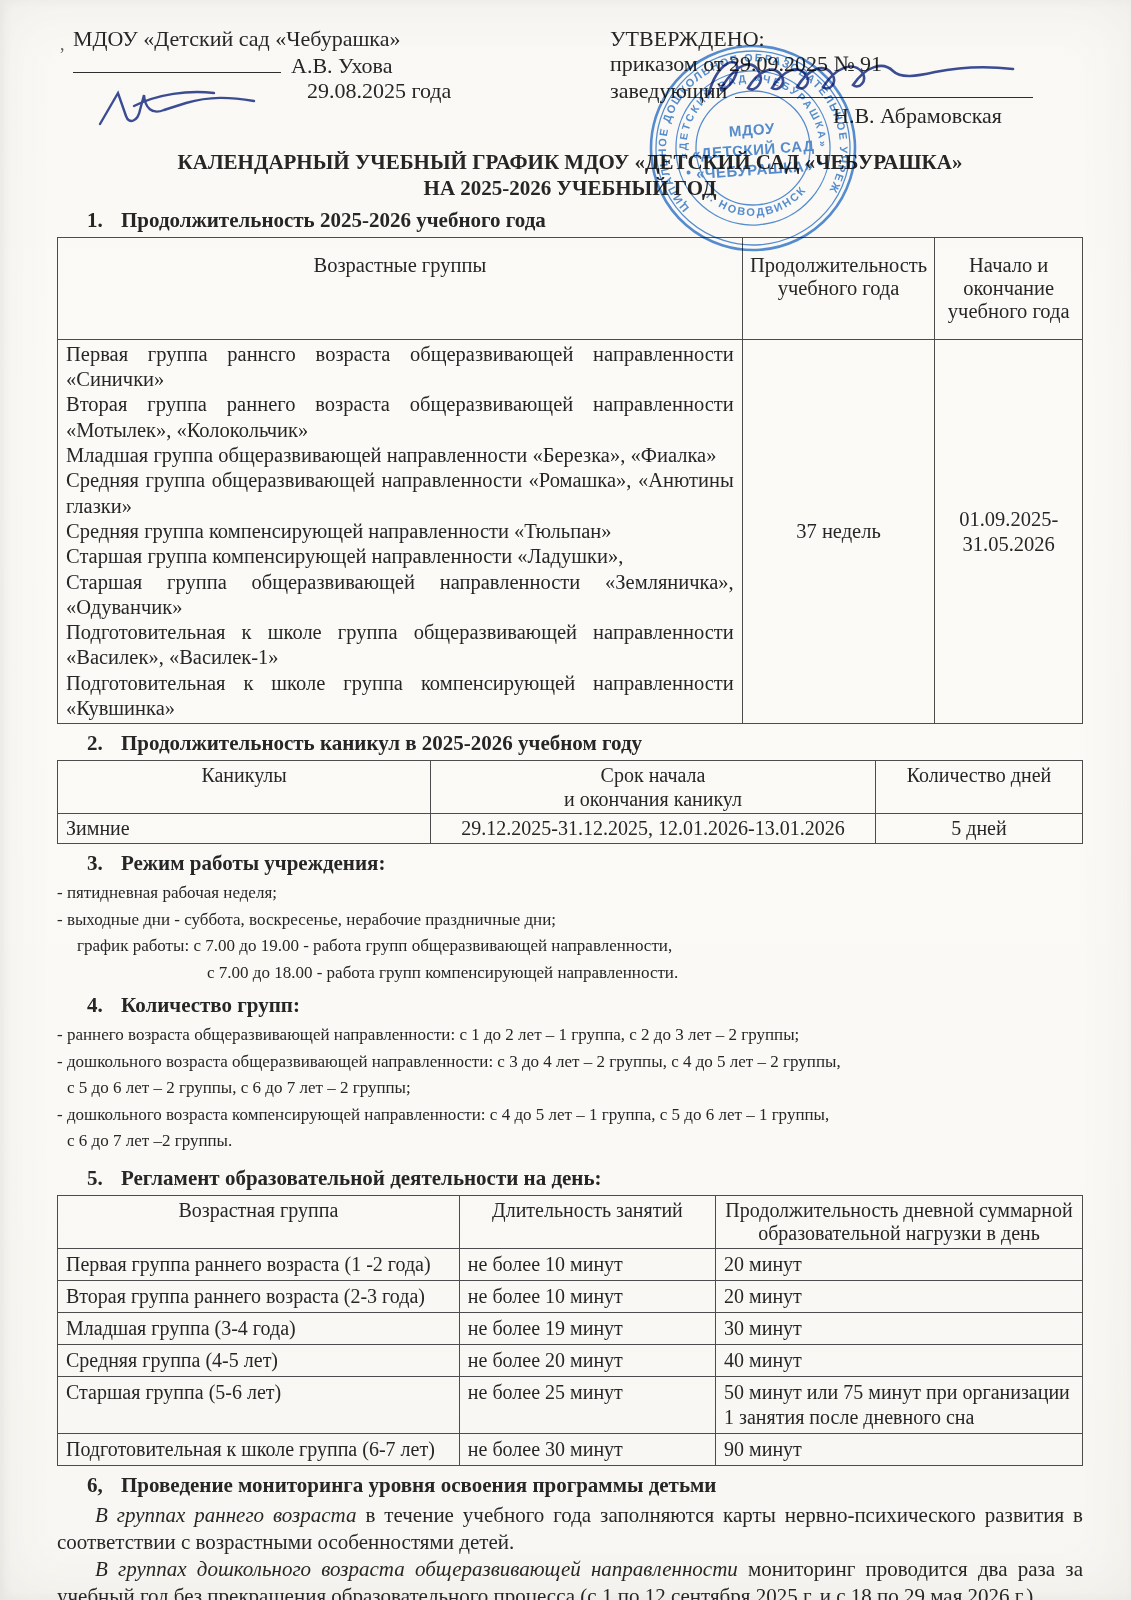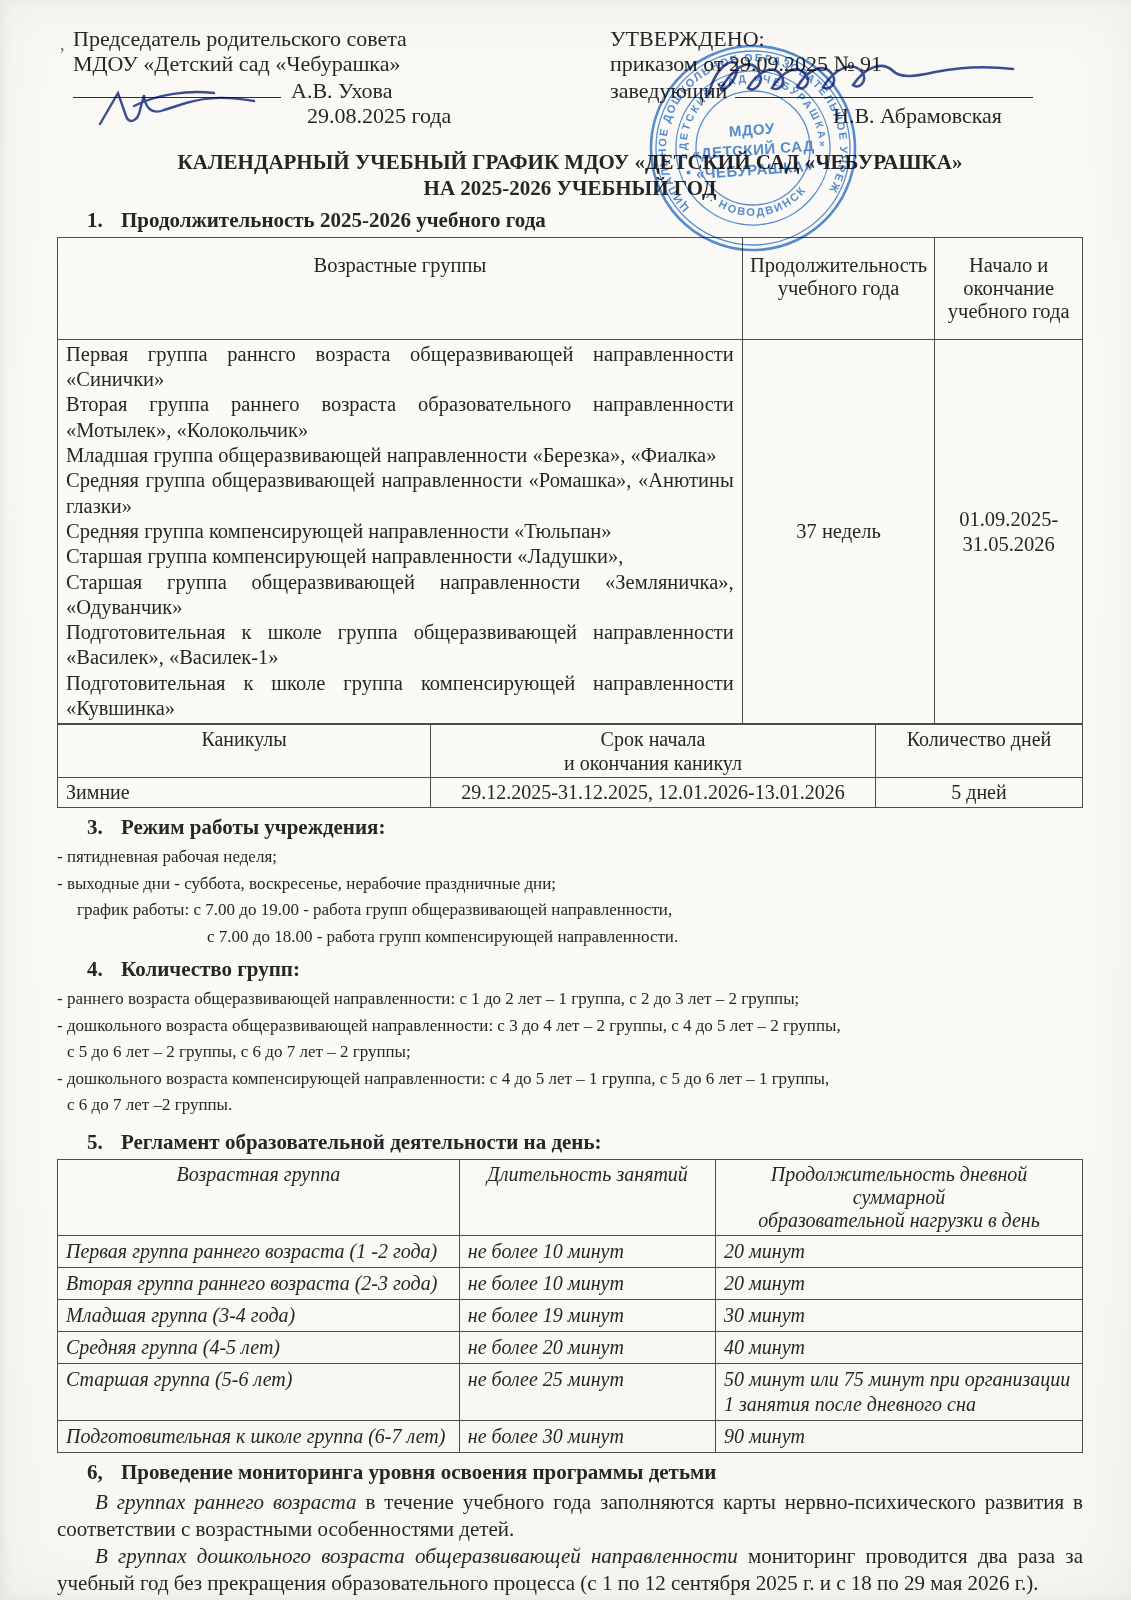--- a/index.html
+++ b/index.html
@@ -30,21 +30,21 @@
   table{width:100%;border-collapse:collapse;table-layout:fixed;font-size:20.5px;}
   td{border:1.6px solid #4c4c4c;padding:2px 8px;vertical-align:top;}
   .t1 .hdr td{text-align:center;line-height:23px;padding:16px 4px;}
   .grp{text-align:justify;line-height:25.3px;}
   td.cmid{text-align:center;vertical-align:middle;line-height:25px;}
   .t2{font-size:20px;}
   .t2 .hdr td{text-align:center;line-height:24px;padding:2px 6px;}
   .t2 .bodyr td{line-height:25px;}
   .t5{font-size:20px;}
   .t5 .hdr td{text-align:center;line-height:23px;padding:3px 6px;}
-  .t5 td{padding:3px 8px;line-height:25px;font-style:italic;}
+  .t5 td{padding:3px 8px;line-height:25px;}
   .t5 .c2,.t5 .c3{text-align:left;}
   
   .sec-p{font-size:17px;line-height:26.5px;}
   .ind-work{margin-left:150px;}
   .ind-wrap{margin-left:10px;}
   .s6 .para{margin:0;text-indent:38px;text-align:justify;font-size:21px;line-height:27px;}
   .lead{font-style:italic;margin-top:13px;}
   
   .sig-svg{position:absolute;mix-blend-mode:multiply;z-index:5;}
   .stamp{position:absolute;left:645px;top:40px;width:216px;height:216px;
@@ -57,21 +57,20 @@
 </style>
 </head>
 <body>
 
 <div class="page">
 
   <span class="scan-mark">,</span>
 
   <div class="appr">
     <div class="appr-left">
-      <div>Председатель родительского совета</div>
       <div>МДОУ «Детский сад «Чебурашка»</div>
       <div class="sig-row">
         <span class="sig-line w1"></span><span>А.В. Ухова</span>
       </div>
       <div class="date-line">29.08.2025 года</div>
     </div>
     <div class="appr-right">
       <div>УТВЕРЖДЕНО:</div>
       <div>приказом  от 29.09.2025 № 91</div>
       <div class="sig-row">
@@ -131,35 +130,38 @@
       </colgroup>
     <tbody>
         <tr class="hdr">
       <td>Возрастные группы</td>
       <td>Продолжительность учебного года</td>
       <td>Начало и окончание учебного года</td>
     </tr>
     <tr>
       <td>
         <div class="grp">Первая группа раннсго возраста общеразвивающей направленности «Синички»</div>
-        <div class="grp">Вторая группа раннего возраста образовательного направленности «Мотылек», «Колокольчик»</div>
+        <div class="grp">Вторая группа раннего возраста общеразвивающей направленности «Мотылек», «Колокольчик»</div>
         <div class="grp">Младшая группа общеразвивающей направленности «Березка», «Фиалка»</div>
         <div class="grp">Средняя группа общеразвивающей направленности «Ромашка», «Анютины глазки»</div>
         <div class="grp">Средняя группа компенсирующей направленности «Тюльпан»</div>
         <div class="grp">Старшая группа компенсирующей направленности «Ладушки»,</div>
         <div class="grp">Старшая группа общеразвивающей направленности «Земляничка», «Одуванчик»</div>
         <div class="grp">Подготовительная к школе группа общеразвивающей направленности «Василек», «Василек-1»</div>
         <div class="grp">Подготовительная к школе группа компенсирующей направленности «Кувшинка»</div>
       </td>
       <td class="cmid">37 недель</td>
       <td class="cmid">01.09.2025-31.05.2026</td>
     </tr>
   </tbody>
     </table>
 
+  <div class="sec-h">
+    <span class="snum">2.</span><span>Продолжительность каникул в 2025-2026 учебном году</span>
+  </div>
   <table class="t2">
     <colgroup>
         <col style="width:36.4%">
         <col style="width:43.4%">
         <col style="width:20.2%">
       </colgroup>
     <tbody>
         <tr class="hdr">
       <td>Каникулы</td>
       <td>

